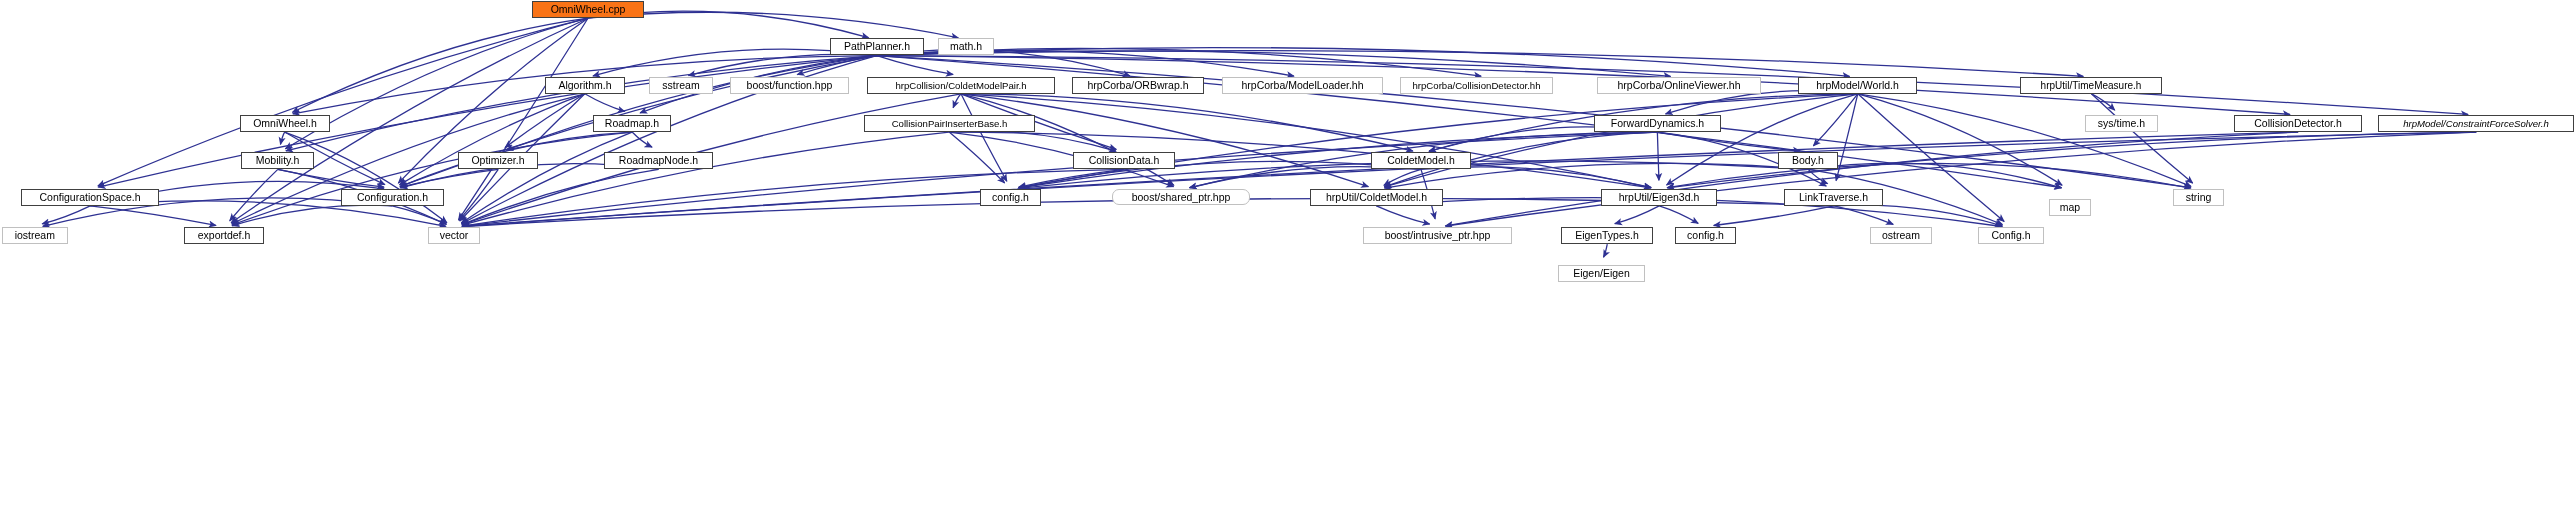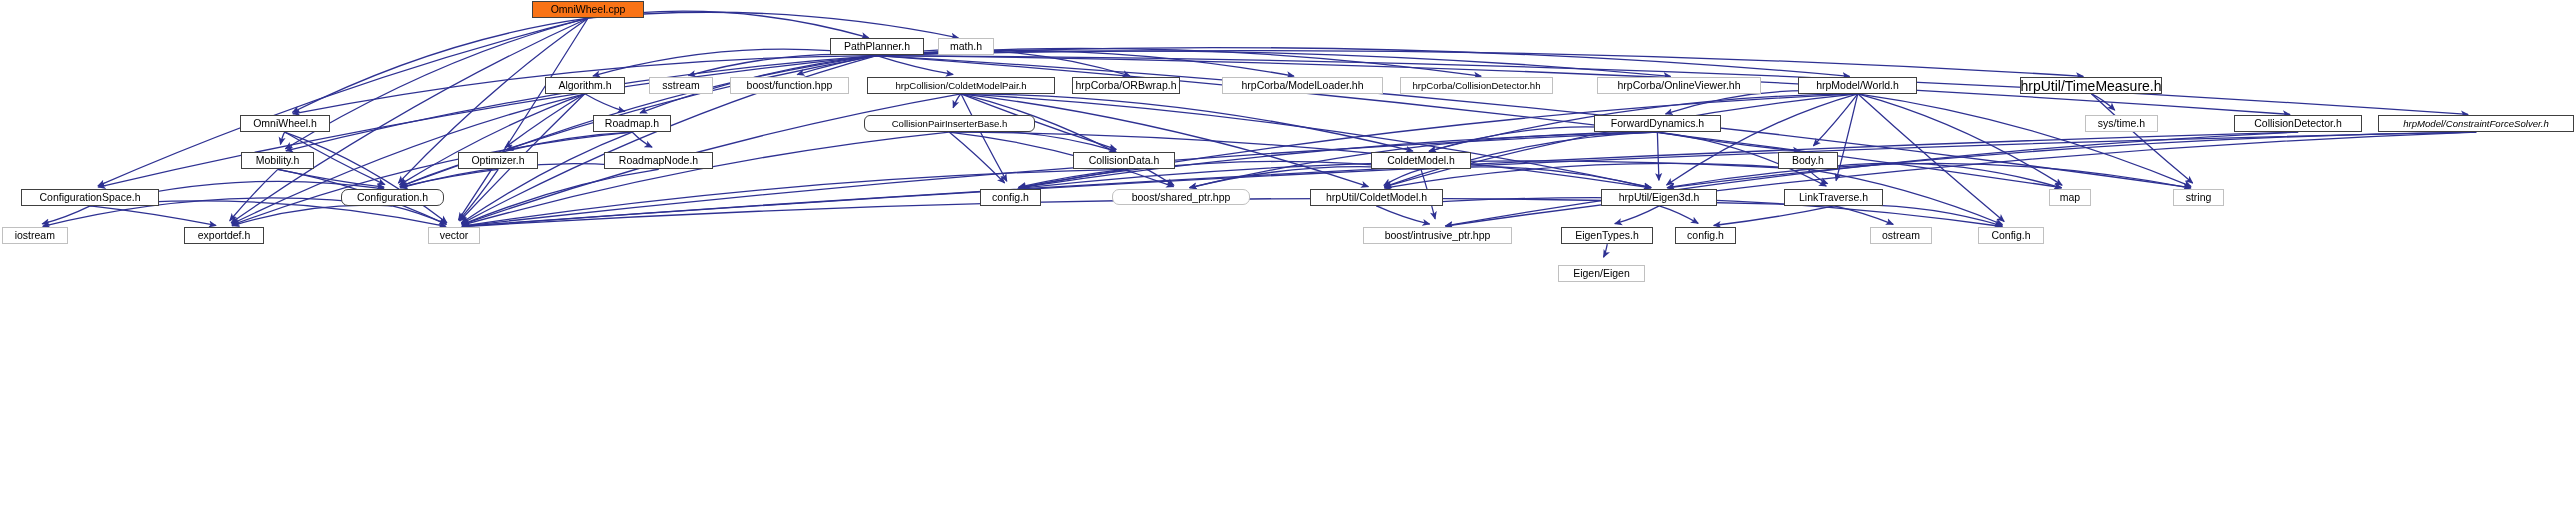--- a/index.html
+++ b/index.html
@@ -158,47 +158,47 @@
       </g>
   </svg>
   <div id="node-layer">
       <div class="node k-root" style="left: 532px; top: 0.9px; width: 112px; height: 17.3px; font-size: 10.5px;">OmniWheel.cpp</div>
       <div class="node k-solid" style="left: 830px; top: 38px; width: 94px; height: 17.3px; font-size: 10.5px;">PathPlanner.h</div>
       <div class="node k-light" style="left: 938px; top: 38px; width: 56px; height: 17.3px; font-size: 10.5px;">math.h</div>
       <div class="node k-solid" style="left: 545px; top: 77px; width: 80px; height: 17.3px; font-size: 10.5px;">Algorithm.h</div>
       <div class="node k-light" style="left: 649px; top: 77px; width: 64px; height: 17.3px; font-size: 10.5px;">sstream</div>
       <div class="node k-light" style="left: 730px; top: 77px; width: 119px; height: 17.3px; font-size: 10.5px;">boost/function.hpp</div>
       <div class="node k-solid" style="left: 867px; top: 77px; width: 188px; height: 17.3px; font-size: 9.6px;">hrpCollision/ColdetModelPair.h</div>
-      <div class="node k-solid" style="left: 1072px; top: 77px; width: 108px; height: 17.3px; font-size: 10.5px;">hrpCorba/ORBwrap.h</div>
+      <div class="node k-solid" style="left: 1072px; top: 77px; width: 132px; height: 17.3px; font-size: 10.5px;">hrpCorba/ORBwrap.h</div>
       <div class="node k-light" style="left: 1222px; top: 77px; width: 161px; height: 17.3px; font-size: 10.5px;">hrpCorba/ModelLoader.hh</div>
       <div class="node k-light" style="left: 1400px; top: 77px; width: 153px; height: 17.3px; font-size: 9.6px;">hrpCorba/CollisionDetector.hh</div>
       <div class="node k-light" style="left: 1597px; top: 77px; width: 164px; height: 17.3px; font-size: 10.5px;">hrpCorba/OnlineViewer.hh</div>
       <div class="node k-solid" style="left: 1798px; top: 77px; width: 119px; height: 17.3px; font-size: 10.5px;">hrpModel/World.h</div>
-      <div class="node k-solid" style="left: 2020px; top: 77px; width: 142px; height: 17.3px; font-size: 14px;">hrpUtil/TimeMeasure.h</div>
+      <div class="node k-solid" style="left: 2020px; top: 77px; width: 142px; height: 17.3px; font-size: 10px;">hrpUtil/TimeMeasure.h</div>
       <div class="node k-solid" style="left: 240px; top: 115px; width: 90px; height: 17.3px; font-size: 10.5px;">OmniWheel.h</div>
       <div class="node k-solid" style="left: 593px; top: 115px; width: 78px; height: 17.3px; font-size: 10.5px;">Roadmap.h</div>
-      <div class="node k-solid" style="left: 864px; top: 115px; width: 171px; height: 17.3px; font-size: 9.6px; border-radius: 6px;">CollisionPairInserterBase.h</div>
+      <div class="node k-solid" style="left: 864px; top: 115px; width: 171px; height: 17.3px; font-size: 9.6px;">CollisionPairInserterBase.h</div>
       <div class="node k-solid" style="left: 1594px; top: 115px; width: 127px; height: 17.3px; font-size: 10.5px;">ForwardDynamics.h</div>
       <div class="node k-light" style="left: 2085px; top: 115px; width: 73px; height: 17.3px; font-size: 10.5px;">sys/time.h</div>
       <div class="node k-solid" style="left: 2234px; top: 115px; width: 128px; height: 17.3px; font-size: 10.5px;">CollisionDetector.h</div>
       <div class="node k-solid" style="left: 2378px; top: 115px; width: 196px; height: 17.3px; font-size: 9.6px; font-style: italic;">hrpModel/ConstraintForceSolver.h</div>
       <div class="node k-solid" style="left: 241px; top: 152px; width: 73px; height: 17.3px; font-size: 10.5px;">Mobility.h</div>
       <div class="node k-solid" style="left: 458px; top: 152px; width: 80px; height: 17.3px; font-size: 10.5px;">Optimizer.h</div>
       <div class="node k-solid" style="left: 604px; top: 152px; width: 109px; height: 17.3px; font-size: 10.5px;">RoadmapNode.h</div>
       <div class="node k-solid" style="left: 1073px; top: 152px; width: 102px; height: 17.3px; font-size: 10.5px;">CollisionData.h</div>
       <div class="node k-solid" style="left: 1371px; top: 152px; width: 100px; height: 17.3px; font-size: 10.5px;">ColdetModel.h</div>
       <div class="node k-solid" style="left: 1778px; top: 152px; width: 60px; height: 17.3px; font-size: 10.5px;">Body.h</div>
       <div class="node k-solid" style="left: 21px; top: 189px; width: 138px; height: 17.3px; font-size: 10.5px;">ConfigurationSpace.h</div>
-      <div class="node k-solid" style="left: 341px; top: 189px; width: 103px; height: 17.3px; font-size: 10.5px; border-radius: 7px;">Configuration.h</div>
+      <div class="node k-solid" style="left: 341px; top: 189px; width: 103px; height: 17.3px; font-size: 10.5px;">Configuration.h</div>
       <div class="node k-solid" style="left: 980px; top: 189px; width: 61px; height: 17.3px; font-size: 10.5px;">config.h</div>
       <div class="node k-light" style="left: 1112px; top: 189px; width: 138px; height: 16px; font-size: 10.5px; border-radius: 7px;">boost/shared_ptr.hpp</div>
       <div class="node k-solid" style="left: 1310px; top: 189px; width: 133px; height: 17.3px; font-size: 10.5px;">hrpUtil/ColdetModel.h</div>
       <div class="node k-solid" style="left: 1601px; top: 189px; width: 116px; height: 17.3px; font-size: 10.5px;">hrpUtil/Eigen3d.h</div>
       <div class="node k-solid" style="left: 1784px; top: 189px; width: 99px; height: 17.3px; font-size: 10.5px;">LinkTraverse.h</div>
-      <div class="node k-light" style="left: 2049px; top: 189px; width: 42px; height: 17.3px; font-size: 10.5px;">map</div>
+      <div class="node k-light" style="left: 2049px; top: 199px; width: 42px; height: 17.3px; font-size: 10.5px;">map</div>
       <div class="node k-light" style="left: 2173px; top: 189px; width: 51px; height: 17.3px; font-size: 10.5px;">string</div>
       <div class="node k-light" style="left: 1.8px; top: 227px; width: 66px; height: 17.3px; font-size: 10.5px;">iostream</div>
       <div class="node k-solid" style="left: 184px; top: 227px; width: 80px; height: 17.3px; font-size: 10.5px;">exportdef.h</div>
       <div class="node k-light" style="left: 428px; top: 227px; width: 52px; height: 17.3px; font-size: 10.5px;">vector</div>
       <div class="node k-light" style="left: 1363px; top: 227px; width: 149px; height: 17.3px; font-size: 10.5px;">boost/intrusive_ptr.hpp</div>
       <div class="node k-solid" style="left: 1561px; top: 227px; width: 92px; height: 17.3px; font-size: 10.5px;">EigenTypes.h</div>
       <div class="node k-solid" style="left: 1675px; top: 227px; width: 61px; height: 17.3px; font-size: 10.5px;">config.h</div>
       <div class="node k-light" style="left: 1870px; top: 227px; width: 62px; height: 17.3px; font-size: 10.5px;">ostream</div>
       <div class="node k-light" style="left: 1978px; top: 227px; width: 66px; height: 17.3px; font-size: 10.5px;">Config.h</div>
       <div class="node k-light" style="left: 1558px; top: 265px; width: 87px; height: 17.3px; font-size: 10.5px;">Eigen/Eigen</div>

